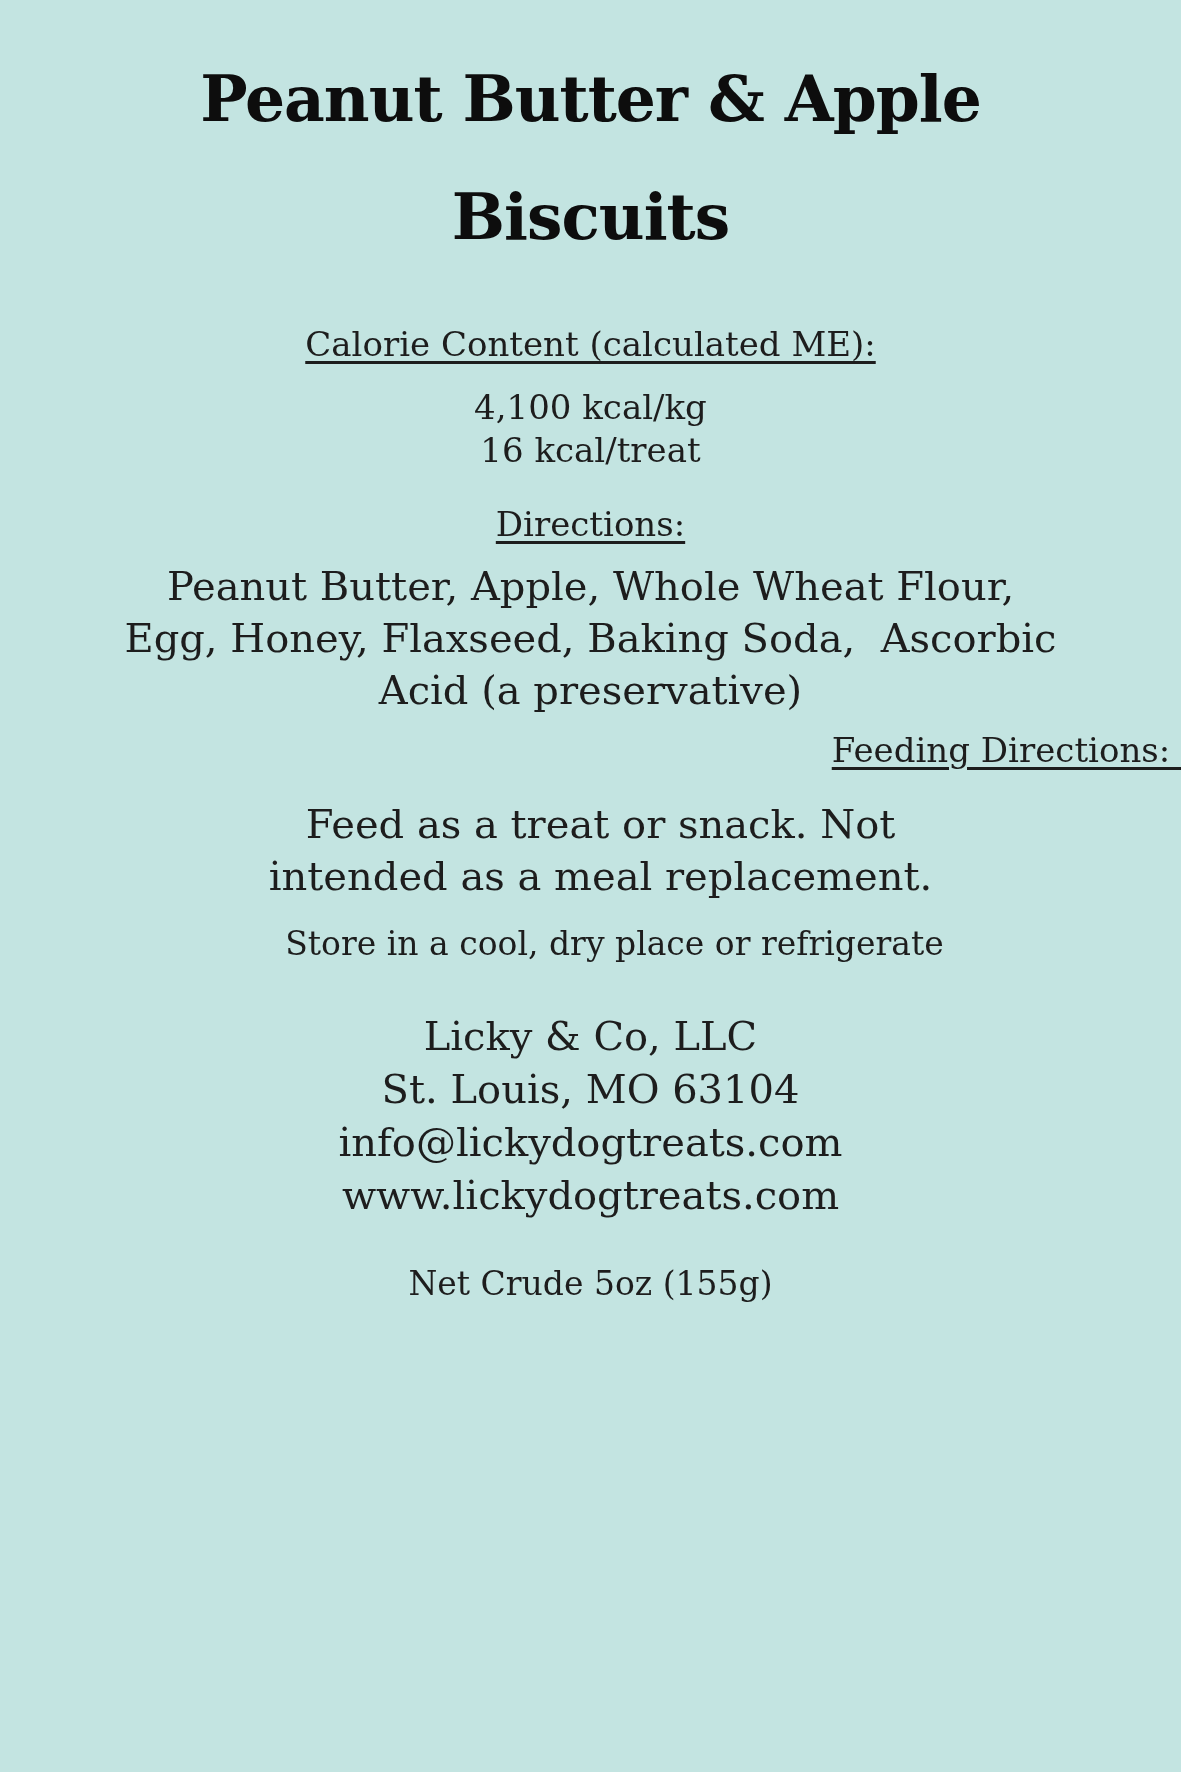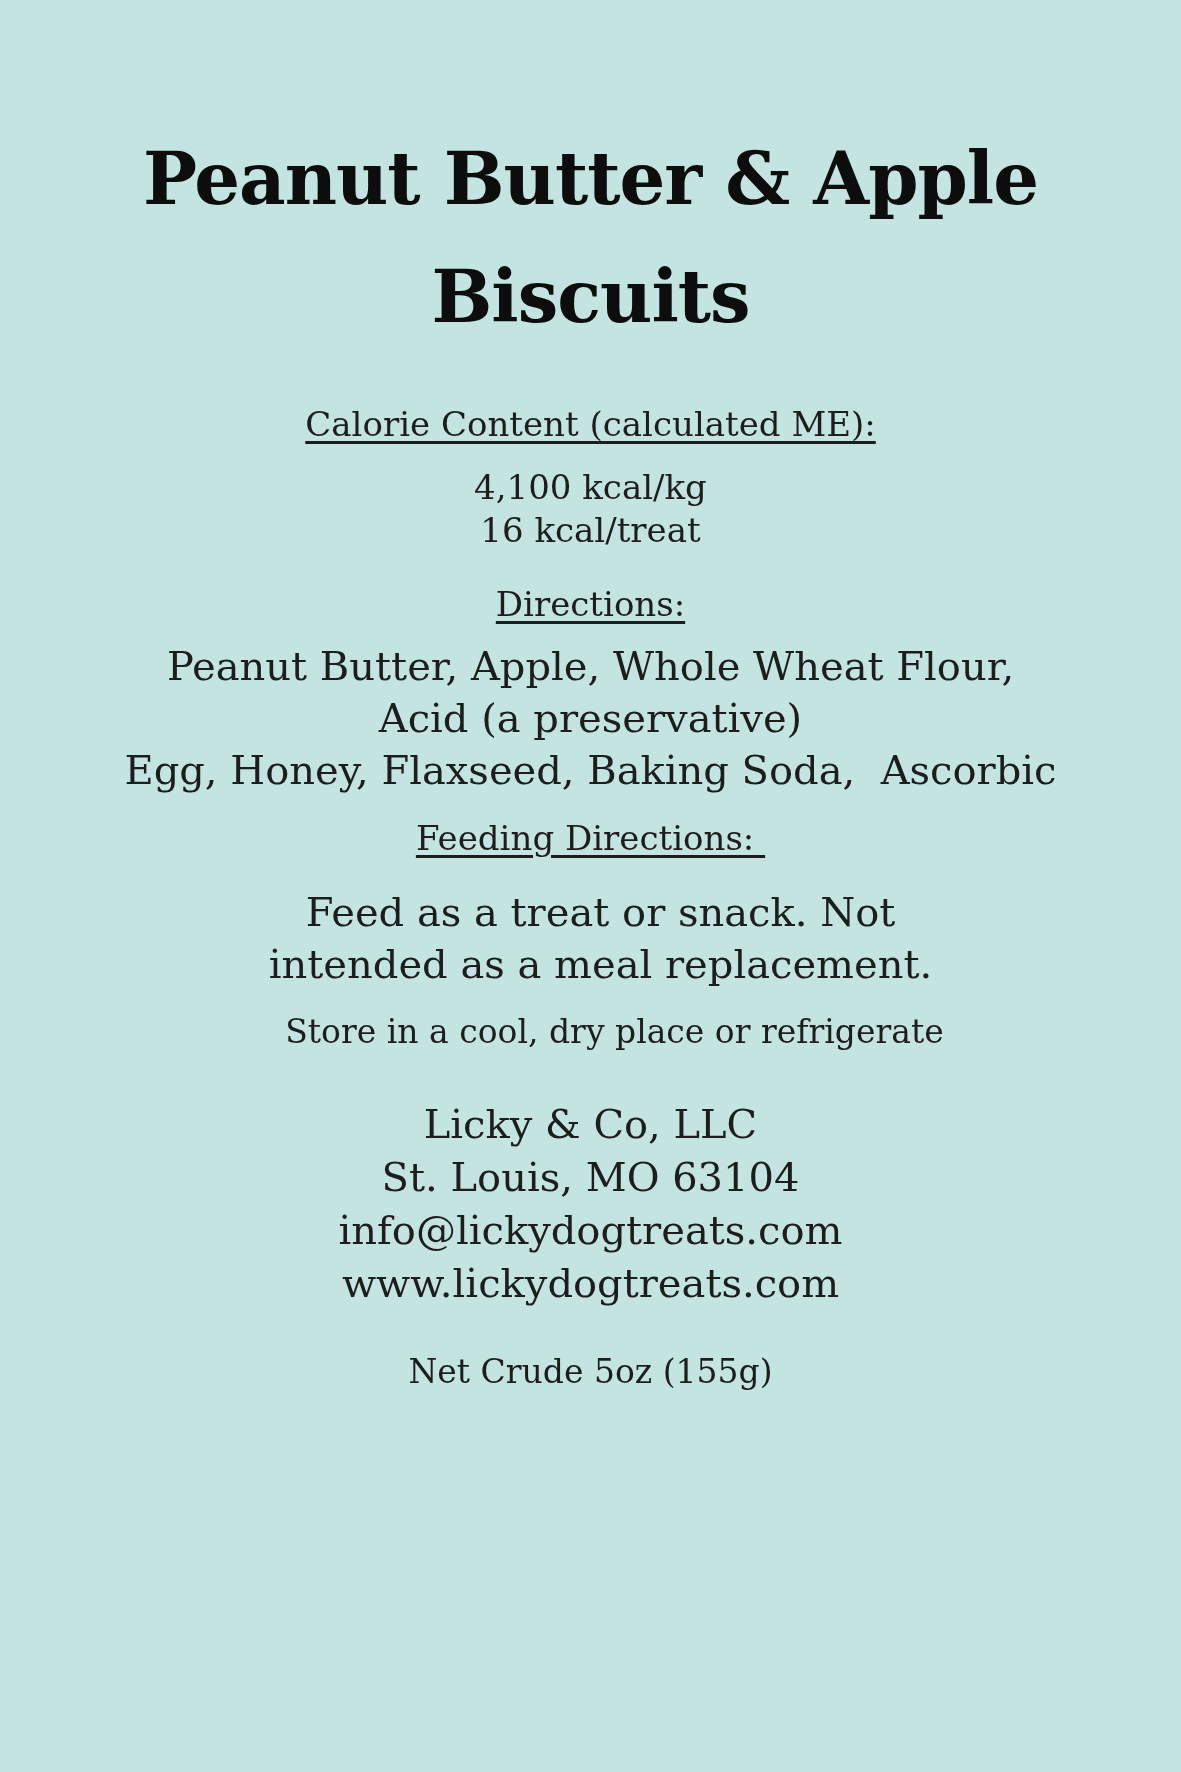--- a/index.html
+++ b/index.html
@@ -12,22 +12,22 @@
     height: 1772px;
     background: #c3e4e1;
     color: #1d1d1d;
     font-family: "DejaVu Serif", "Liberation Serif", serif;
     text-align: center;
     overflow: hidden;
     box-sizing: border-box;
   }
   .title {
     margin: 0;
-    padding-top: 120px;
-    font-size: 72px;
+    padding-top: 40px;
+    font-size: 63px;
     font-weight: 700;
     line-height: 118px;
     color: #0d0d0d;
     letter-spacing: -1px;
   }
   .title .title-line {
     display: block;
   }
   .heading {
     margin: 0;
@@ -51,21 +51,21 @@
     margin-top: 8px;
   }
   .company-line { line-height: 45px; }
 
   .ga-heading        { margin-top: 86px; }
   .ga-items          { margin-top: 26px; }
   .cal-heading       { margin-top: 46px; }
   .cal-lines         { margin-top: 20px; }
   .ing-heading       { margin-top: 30px; }
   .ing-lines         { margin-top: 18px; }
-  .feed-heading      { margin-top: 24px; }
+  .feed-heading      { margin-top: 16px; text-align: right; }
   .feed-lines        { margin-top: 30px; padding-left: 20px; }
   .storage-line      { margin-top: 24px; font-size: 33px; line-height: 44px; padding-left: 48px; }
   .company-block     { margin-top: 48px; }
   .net-weight        { margin-top: 44px; font-size: 33px; line-height: 44px; }
 </style>
 </head>
 <body>
 
 <div class="label">
 
@@ -80,22 +80,22 @@
     <div class="cal-lines">
       <div class="body-line">4,100 kcal/kg</div>
       <div class="body-line">16 kcal/treat</div>
     </div>
   </section>
 
   <section>
     <h2 class="heading ing-heading">Directions:</h2>
     <div class="ing-lines">
       <div class="ingredients-line">Peanut Butter, Apple, Whole Wheat Flour,</div>
+      <div class="ingredients-line">Egg, Honey, Flaxseed, Baking Soda,  Ascorbic</div>
       <div class="ingredients-line">Acid (a preservative)</div>
-      <div class="ingredients-line">Egg, Honey, Flaxseed, Baking Soda,  Ascorbic</div>
     </div>
   </section>
 
   <section>
     <h2 class="heading feed-heading">Feeding Directions: </h2>
     <div class="feed-lines">
       <div class="feed-line">Feed as a treat or snack. Not</div>
       <div class="feed-line">intended as a meal replacement.</div>
     </div>
   </section>

